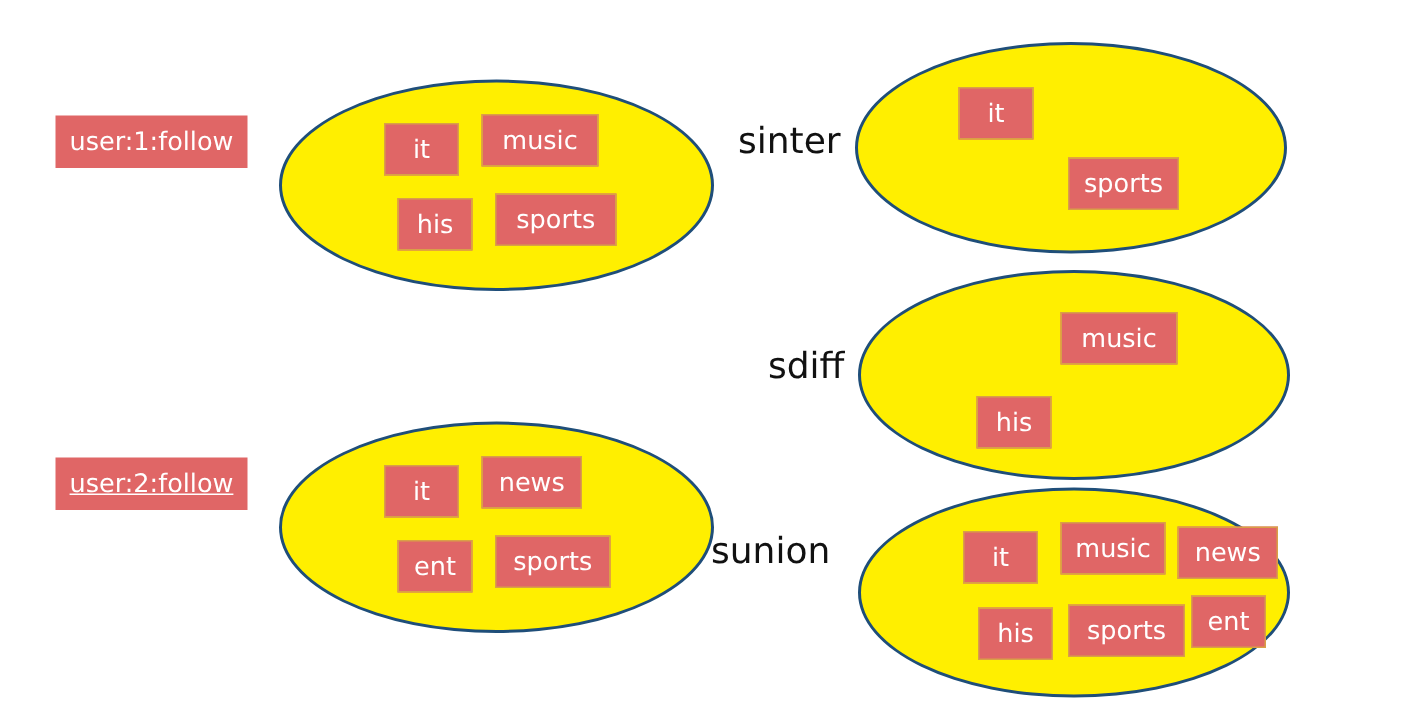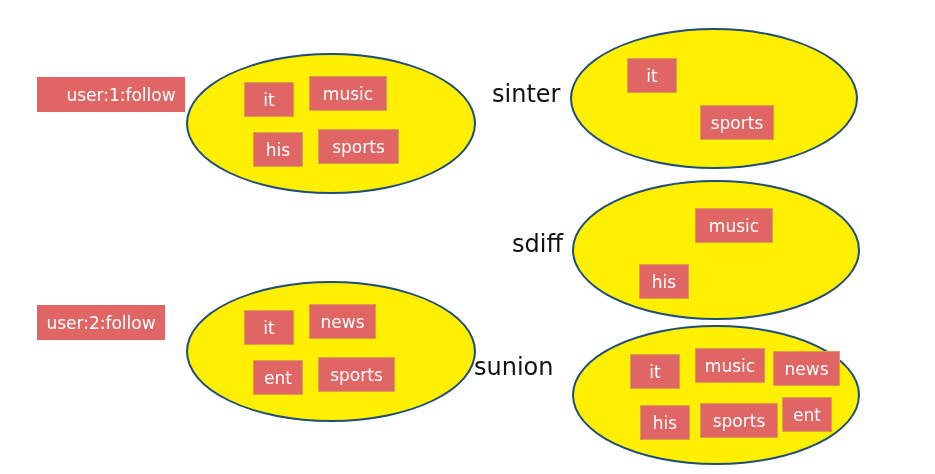--- a/index.html
+++ b/index.html
@@ -2,36 +2,36 @@
 <html><head>
 <meta charset="utf-8">
 <style>
   html, body { margin: 0; padding: 0; background: #ffffff; }
   body { width: 935px; height: 474px; position: relative; overflow: hidden;
          font-family: "DejaVu Sans", "Liberation Sans", sans-serif; }
   .ellipse { position: absolute; background: #ffef00; border: 2px solid #1f4e79;
              border-radius: 50%; box-sizing: border-box; }
   .tag { position: absolute; background: #e06666; color: #ffffff; font-size: 17px;
          display: flex; align-items: center; justify-content: center; box-sizing: border-box;
-         border: 1px solid #d9a047; }
+         border: 1px solid #d9a047; margin-left: 12px; }
   .key { position: absolute; background: #e06666; color: #ffffff; font-size: 17px;
          display: flex; align-items: center; justify-content: center; }
   .op { position: absolute; color: #111; font-size: 24px; }
 </style>
 </head>
 <body>
 
-<div class="key" style="left:37px;top:77px;width:128px;height:35px;padding-left:20px;">user:1:follow</div>
+<div class="key" style="left:37px;top:77px;width:128px;height:35px;">user:1:follow</div>
 <div class="ellipse" style="left:186px;top:53px;width:290px;height:141px;"></div>
 <div class="tag" style="left:244px;top:82px;width:50px;height:35px;">it</div>
 <div class="tag" style="left:309px;top:76px;width:78px;height:35px;">music</div>
 <div class="tag" style="left:253px;top:132px;width:50px;height:35px;">his</div>
 <div class="tag" style="left:318px;top:129px;width:81px;height:35px;">sports</div>
 
-<div class="key" style="left:37px;top:305px;width:128px;height:35px;">user:2:follow</div>
+<div class="key" style="left:37px;top:305px;width:128px;height:35px;text-decoration:underline;">user:2:follow</div>
 <div class="ellipse" style="left:186px;top:281px;width:290px;height:141px;"></div>
 <div class="tag" style="left:244px;top:310px;width:50px;height:35px;">it</div>
 <div class="tag" style="left:309px;top:304px;width:67px;height:35px;">news</div>
 <div class="tag" style="left:253px;top:360px;width:50px;height:35px;">ent</div>
 <div class="tag" style="left:318px;top:357px;width:77px;height:35px;">sports</div>
 
 <div class="op" style="left:492px;top:80px;text-align:center;">sinter</div>
 <div class="ellipse" style="left:570px;top:28px;width:288px;height:141px;"></div>
 <div class="tag" style="left:627px;top:58px;width:50px;height:35px;">it</div>
 <div class="tag" style="left:700px;top:105px;width:74px;height:35px;">sports</div>

